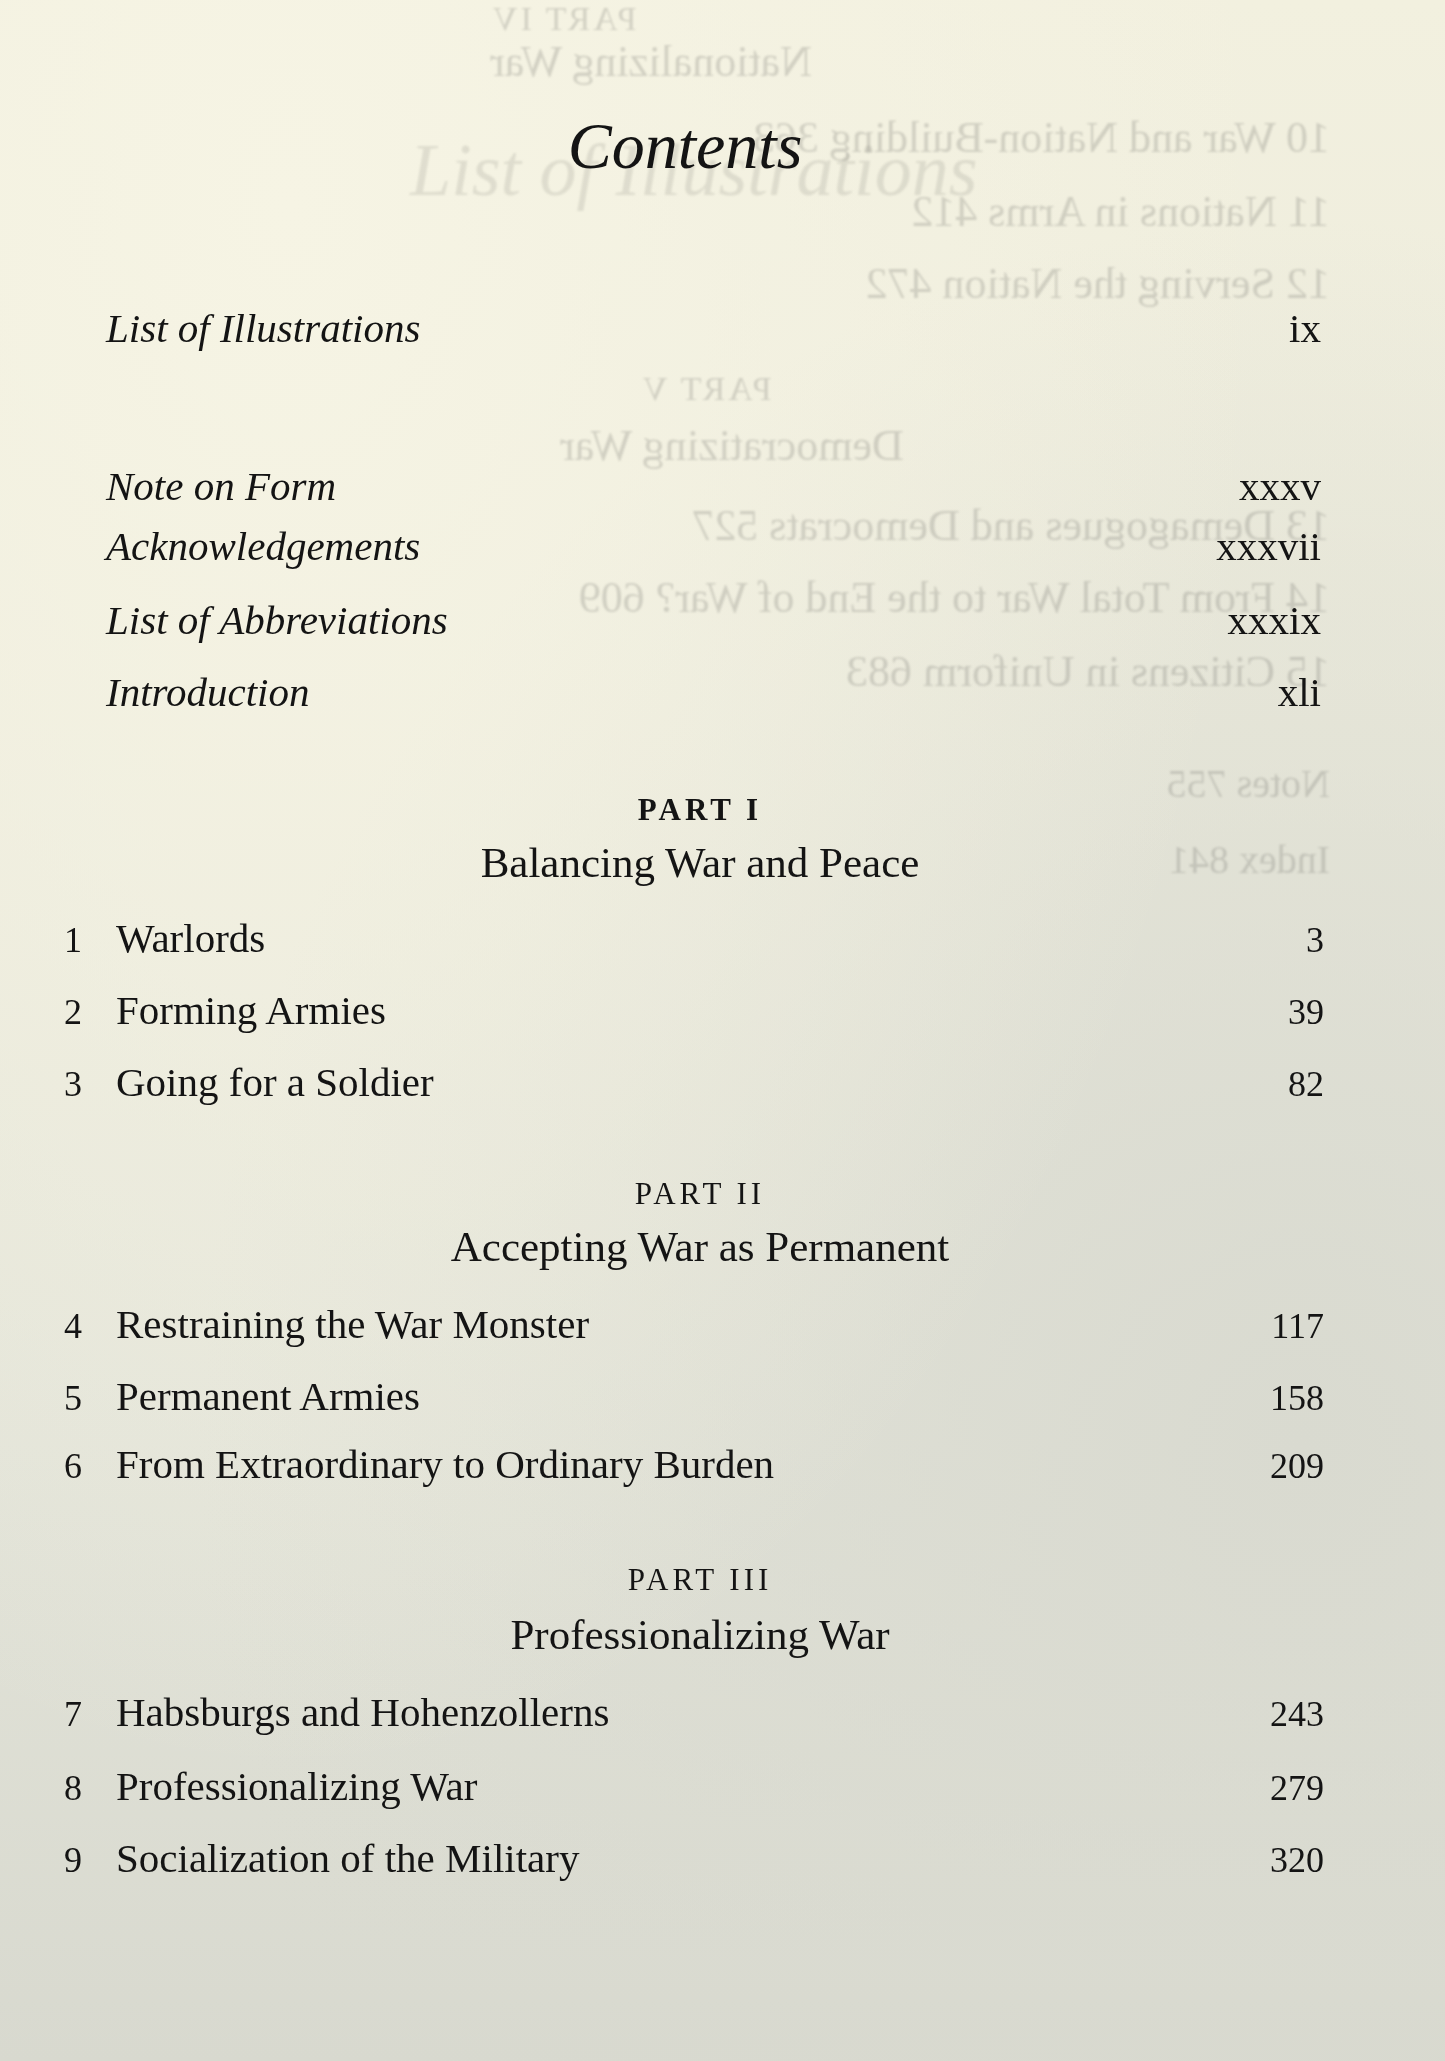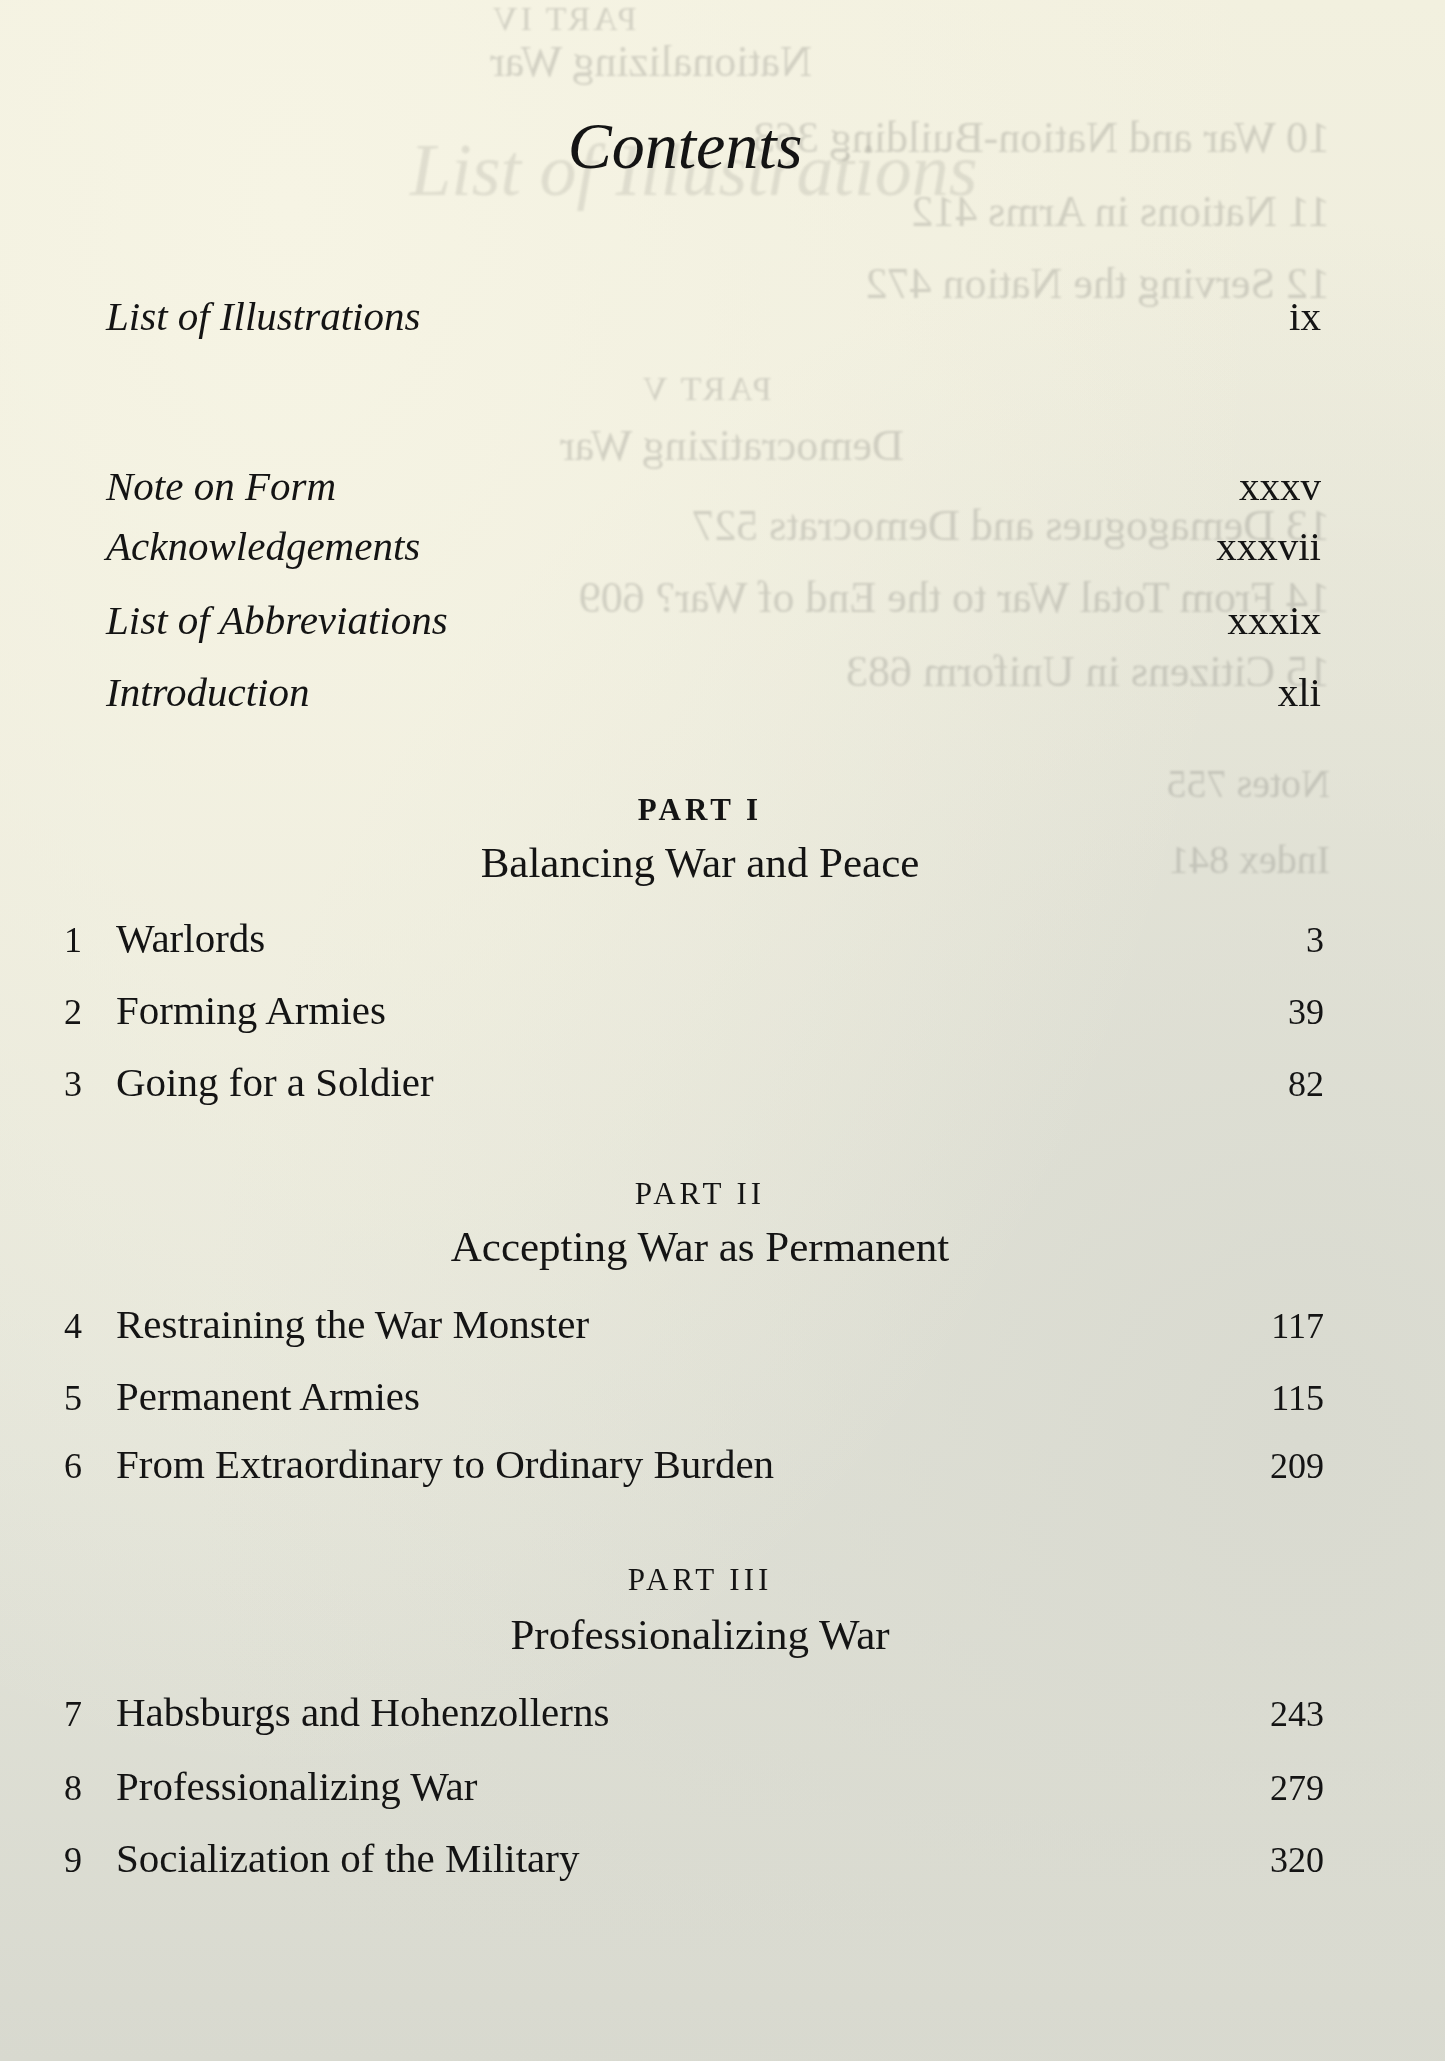--- a/index.html
+++ b/index.html
@@ -96,21 +96,21 @@
   <div class="bleed mirror" style="left:640px; top:370px; font-size:34px; letter-spacing:3px;">PART V</div>
   <div class="bleed mirror" style="left:560px; top:420px; font-size:44px;">Democratizing War</div>
   <div class="bleed mirror" style="left:30px; top:500px; font-size:44px; width:1300px;">13 Demagogues and Democrats 527</div>
   <div class="bleed mirror" style="left:30px; top:572px; font-size:44px; width:1300px;">14 From Total War to the End of War? 609</div>
   <div class="bleed mirror" style="left:30px; top:646px; font-size:44px; width:1300px;">15 Citizens in Uniform 683</div>
   <div class="bleed mirror" style="left:30px; top:760px; font-size:40px; width:1300px;">Notes 755</div>
   <div class="bleed mirror" style="left:30px; top:836px; font-size:40px; width:1300px;">Index 841</div>
 
   <div class="title">Contents</div>
 
-  <div class="front-row" style="top:292px;align-items:flex-end;">
+  <div class="front-row" style="top:304px;align-items:flex-end;">
     <span class="label">List of Illustrations</span>
     <span class="page-num">ix</span>
   </div>
   <div class="front-row" style="top:462px;">
     <span class="label">Note on Form</span>
     <span class="page-num">xxxv</span>
   </div>
   <div class="front-row" style="top:522px;">
     <span class="label">Acknowledgements</span>
     <span class="page-num">xxxvii</span>
@@ -147,21 +147,21 @@
   <div class="part-title" style="top:1222px;">Accepting War as Permanent</div>
 
   <div class="chapter-row" style="top:1300px;">
     <span class="num">4</span>
     <span class="ctitle">Restraining the War Monster</span>
     <span class="page-num">117</span>
   </div>
   <div class="chapter-row" style="top:1372px;">
     <span class="num">5</span>
     <span class="ctitle">Permanent Armies</span>
-    <span class="page-num">115</span>
+    <span class="page-num">158</span>
   </div>
   <div class="chapter-row" style="top:1440px;">
     <span class="num">6</span>
     <span class="ctitle">From Extraordinary to Ordinary Burden</span>
     <span class="page-num">209</span>
   </div>
 
   <div class="part-label" style="top:1562px;">PART III</div>
   <div class="part-title" style="top:1610px;">Professionalizing War</div>
 

